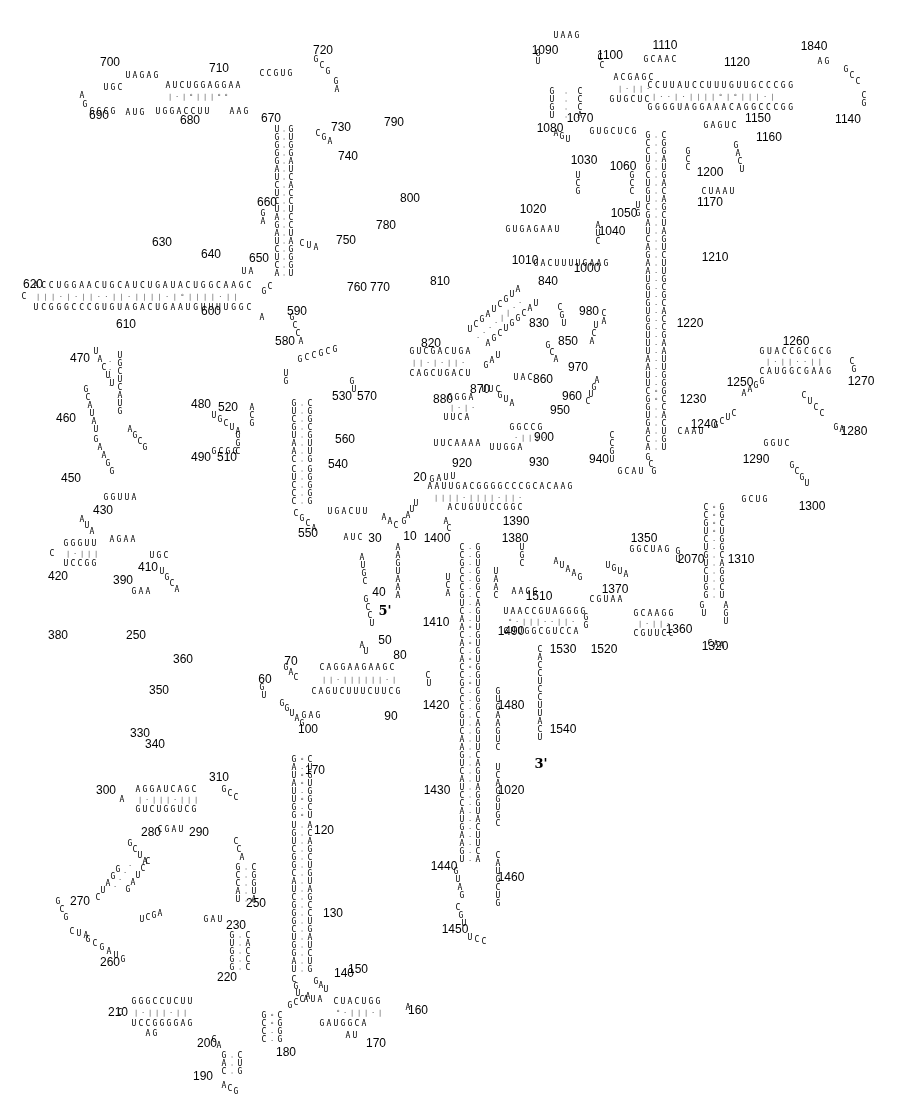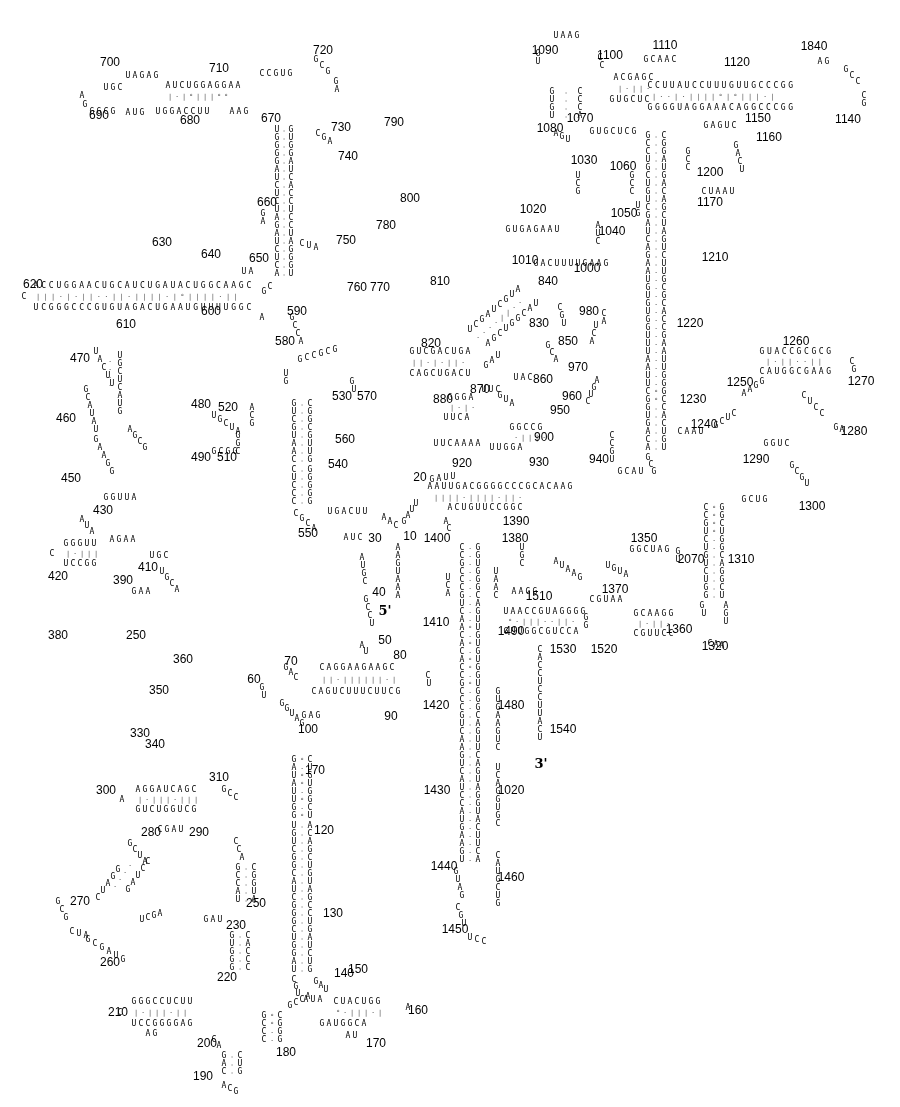--- a/index.html
+++ b/index.html
@@ -1649,21 +1649,21 @@
     <span class="num" style="left: 183px; top: 659px;">360</span>
     <span class="num" style="left: 385px; top: 640px;">50</span>
     <span class="num" style="left: 436px; top: 622px;">1410</span>
     <span class="num" style="left: 511px; top: 631px;">1490</span>
     <span class="num" style="left: 563px; top: 649px;">1530</span>
     <span class="num" style="left: 604px; top: 649px;">1520</span>
     <span class="num" style="left: 715px; top: 646px;">1320</span>
     <span class="num" style="left: 291px; top: 661px;">70</span>
     <span class="num" style="left: 400px; top: 655px;">80</span>
     <span class="num" style="left: 159px; top: 690px;">350</span>
-    <span class="num" style="left: 254px; top: 679px;">60</span>
+    <span class="num" style="left: 265px; top: 679px;">60</span>
     <span class="num" style="left: 391px; top: 716px;">90</span>
     <span class="num" style="left: 308px; top: 729px;">100</span>
     <span class="num" style="left: 436px; top: 705px;">1420</span>
     <span class="num" style="left: 511px; top: 705px;">1480</span>
     <span class="num" style="left: 563px; top: 729px;">1540</span>
     <span class="num" style="left: 140px; top: 733px;">330</span>
     <span class="num" style="left: 155px; top: 744px;">340</span>
     <span class="num" style="left: 219px; top: 777px;">310</span>
     <span class="num" style="left: 315px; top: 770px;">170</span>
     <span class="num" style="left: 106px; top: 790px;">300</span>

